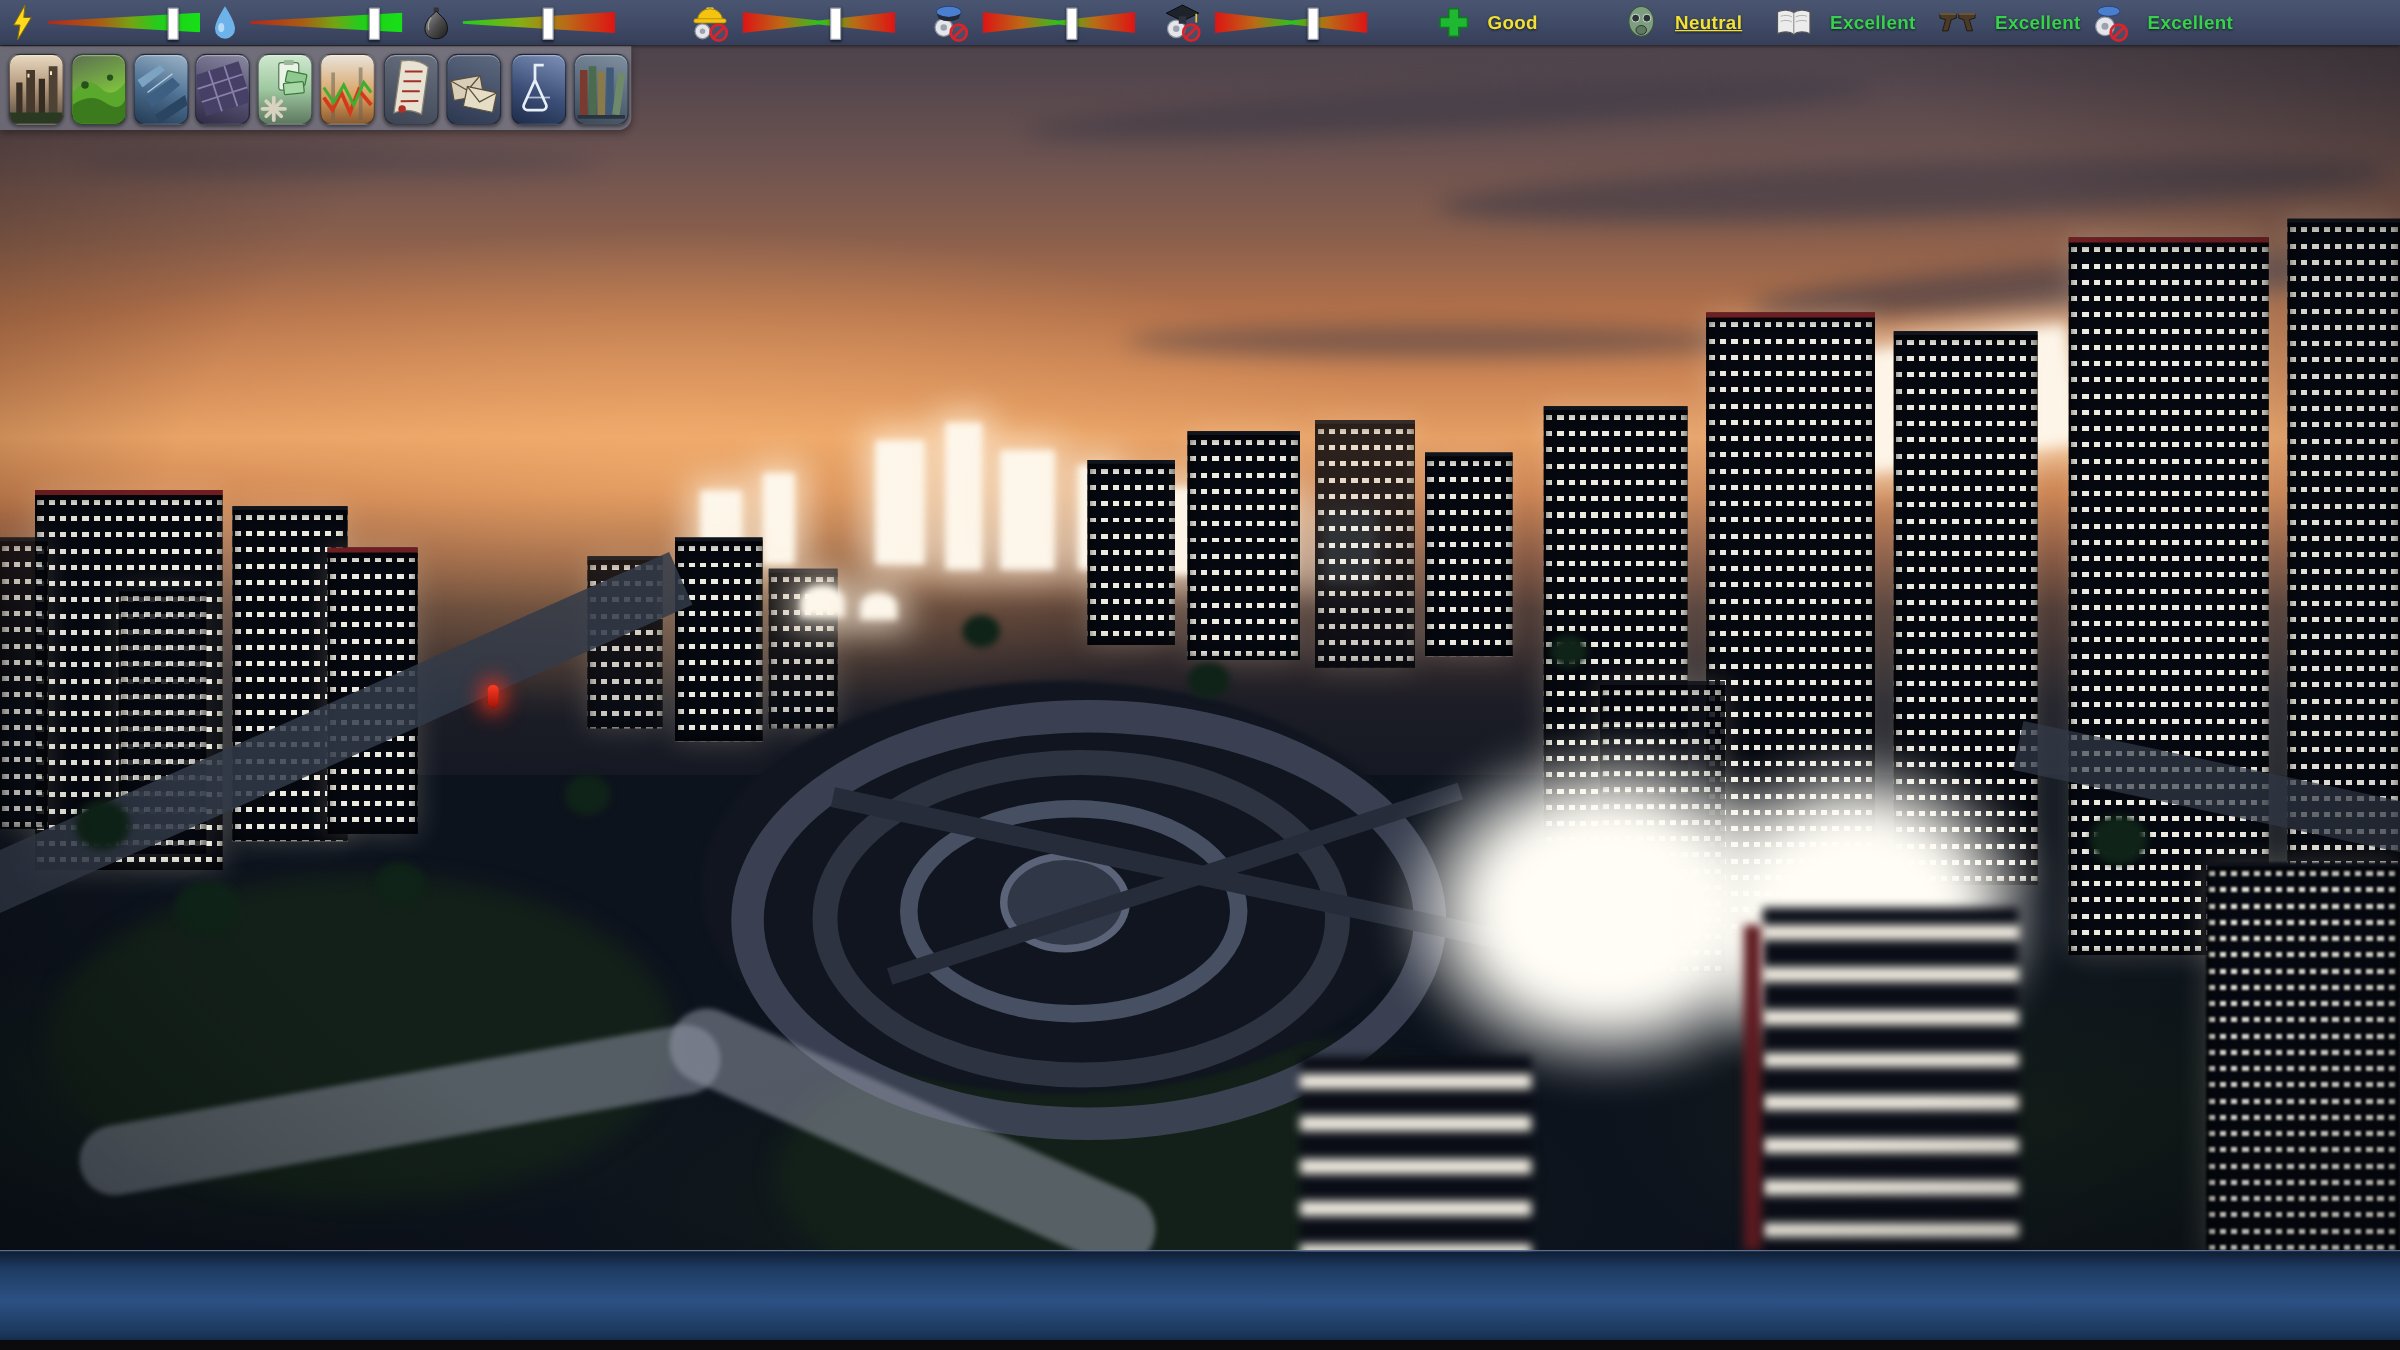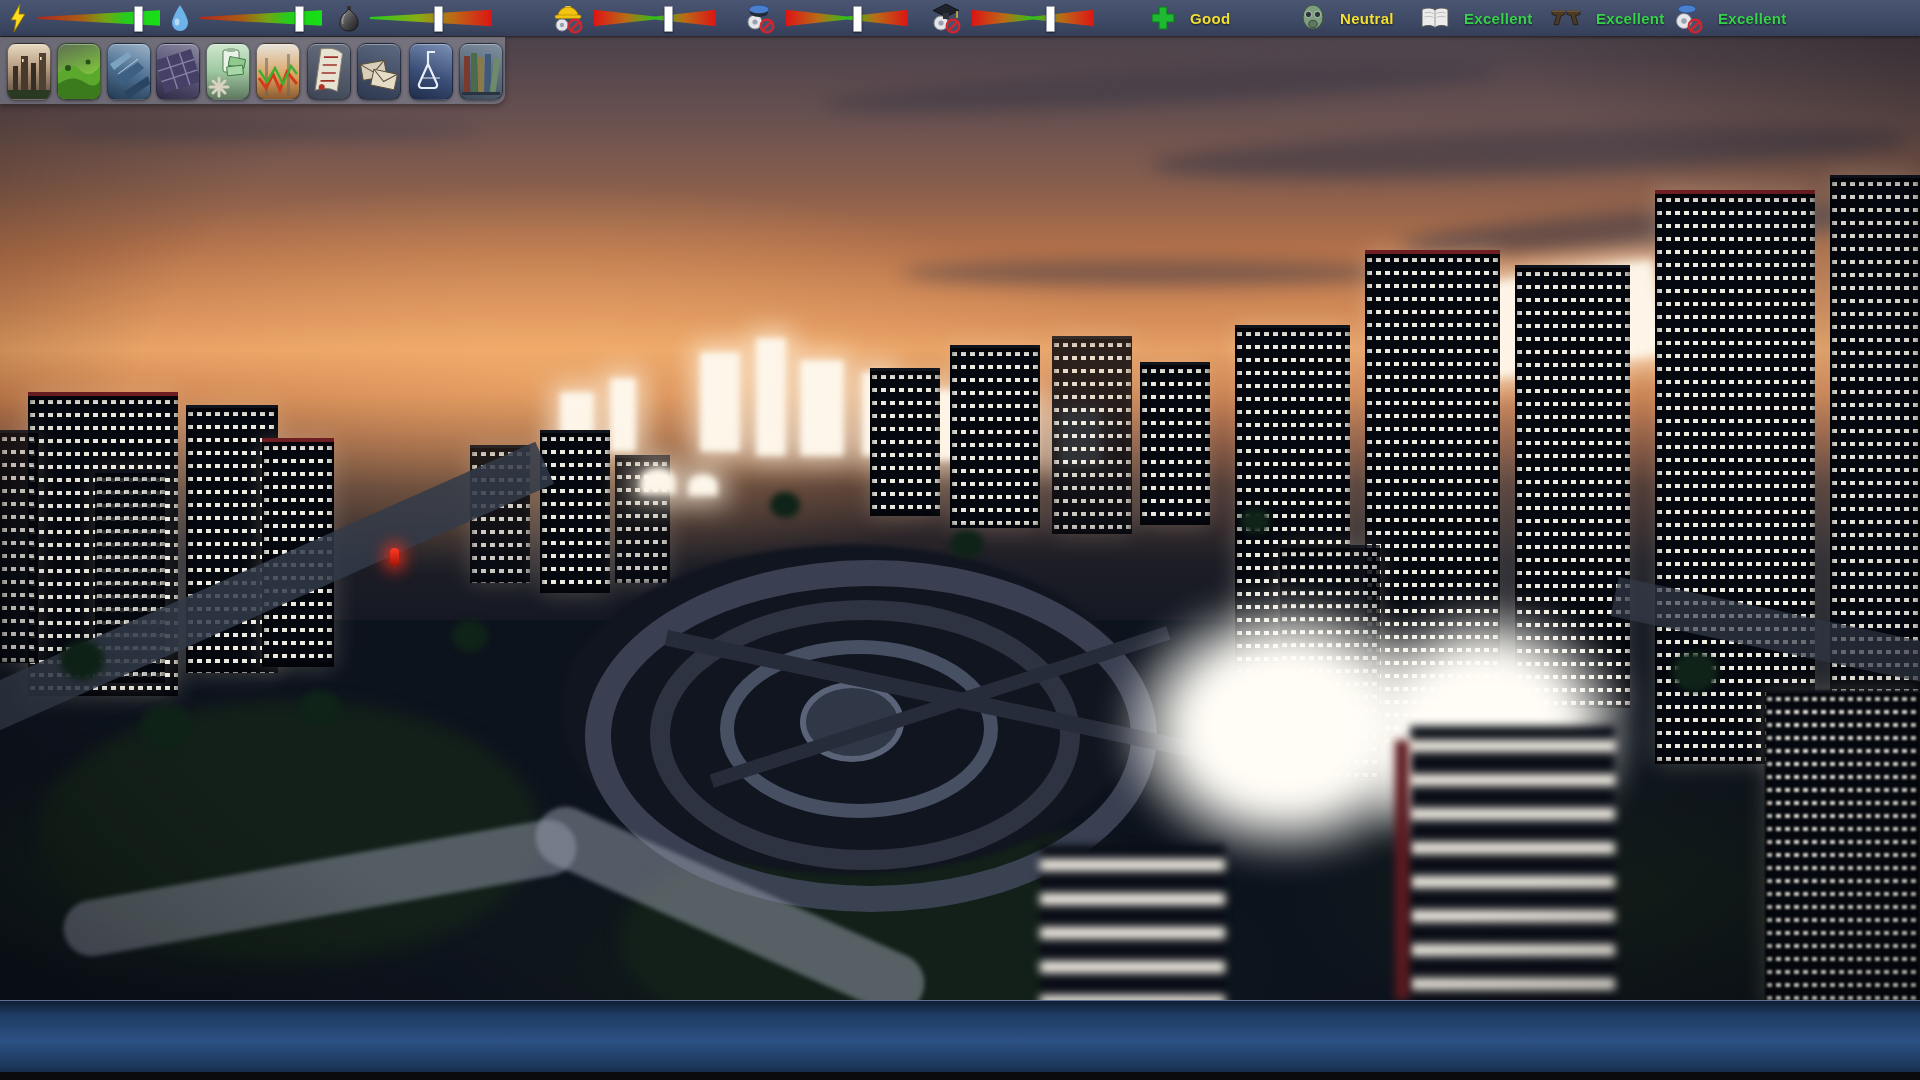--- a/index.html
+++ b/index.html
@@ -287,21 +287,21 @@
 
     <div class="tb-group" style="left:1300px;gap:14px">
       <span class="tb-icon">
         <svg width="26" height="28" viewBox="0 0 26 28">
           <ellipse cx="13" cy="13" rx="10" ry="12" fill="#7d9f7f" stroke="#3c5440" stroke-width="1"></ellipse>
           <circle cx="8.5" cy="10.5" r="3.2" fill="#2c343a" stroke="#cfe0cf" stroke-width=".8"></circle>
           <circle cx="17.5" cy="10.5" r="3.2" fill="#2c343a" stroke="#cfe0cf" stroke-width=".8"></circle>
           <ellipse cx="13" cy="20" rx="4.2" ry="3.6" fill="#5d7a60" stroke="#333" stroke-width=".8"></ellipse>
         </svg>
       </span>
-      <span class="status-label" style="color: rgb(242, 224, 51);">Neutral</span>
+      <span class="status-label" style="color: rgb(242, 224, 51); text-decoration: underline;">Neutral</span>
     </div>
 
     <div class="tb-group" style="left:1420px;gap:14px">
       <span class="tb-icon">
         <svg width="30" height="26" viewBox="0 0 30 26">
           <path d="M15 5 C12 2.5 6 2.5 2 4.5 V22 C6 20 12 20 15 22.5 C18 20 24 20 28 22 V4.5 C24 2.5 18 2.5 15 5 Z" fill="#ececec" stroke="#555" stroke-width="1"></path>
           <line x1="15" y1="5" x2="15" y2="22" stroke="#9a9a9a" stroke-width="1"></line>
           <path d="M4.5 8 c3 -1 6.5 -1 9 .5 M4.5 12 c3 -1 6.5 -1 9 .5 M16.5 8.5 c3 -1.5 6.5 -1.5 9 -.5 M16.5 12.5 c3 -1.5 6.5 -1.5 9 -.5" stroke="#b0b0b0" stroke-width=".8" fill="none"></path>
         </svg>
       </span>

